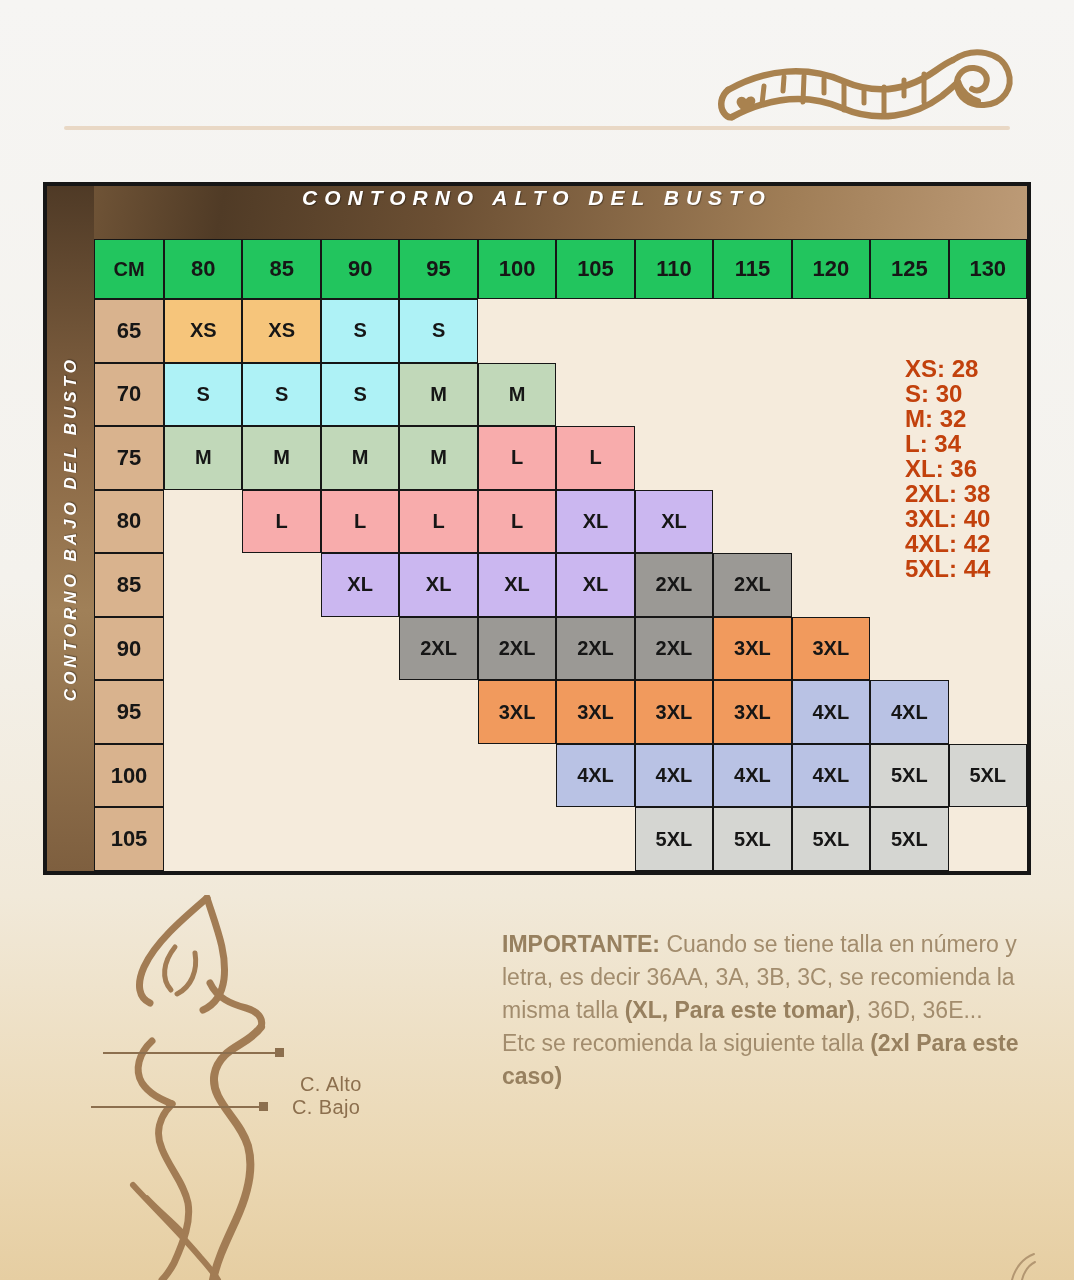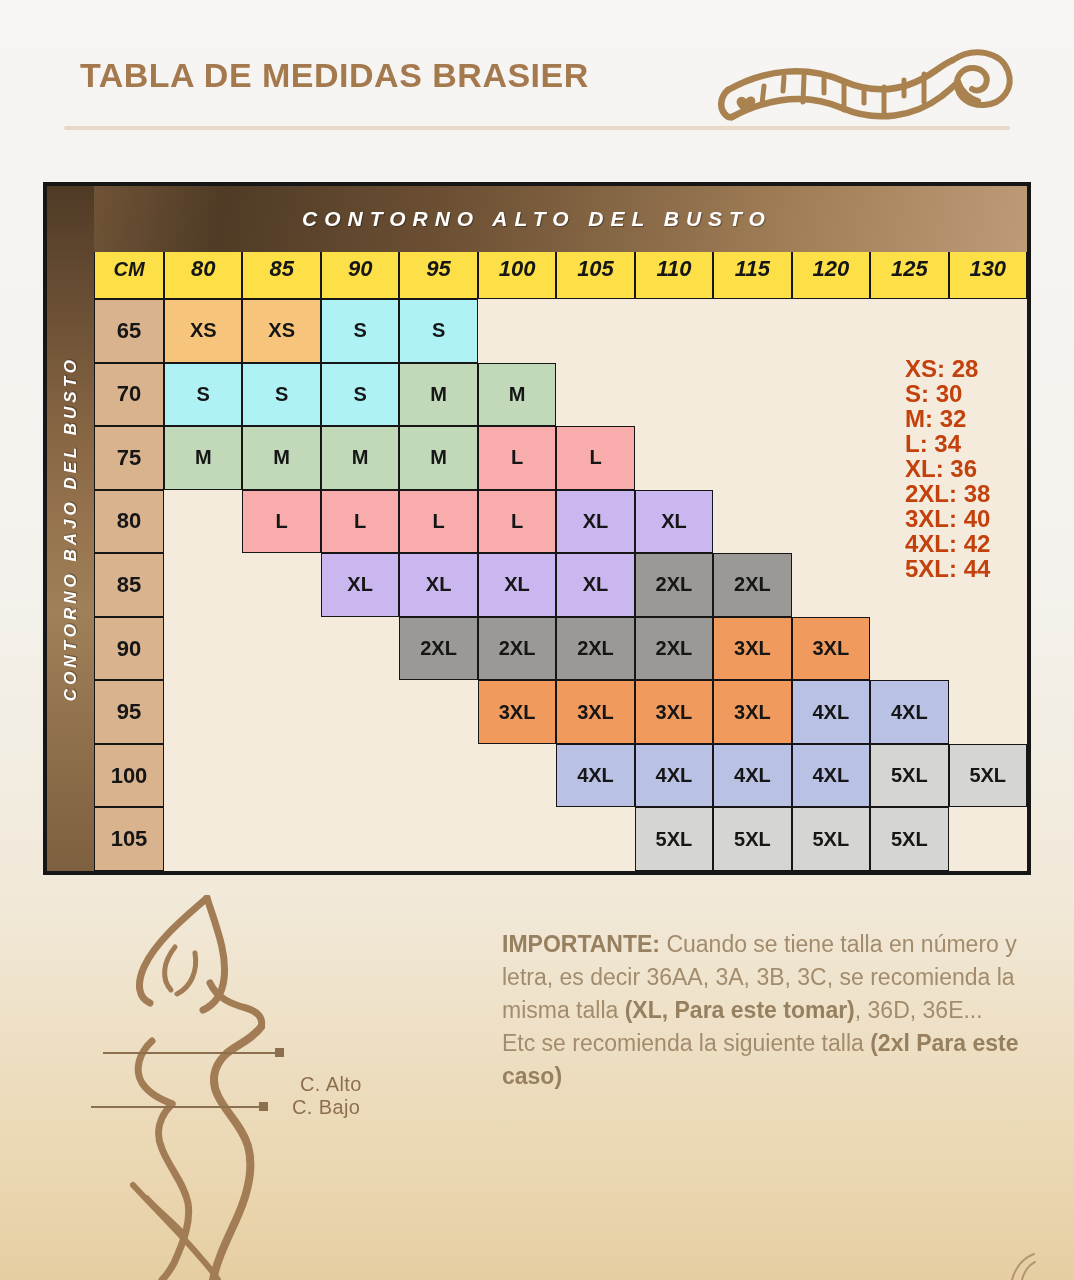--- a/index.html
+++ b/index.html
@@ -14,41 +14,41 @@
     font-size:34px; font-weight:800; letter-spacing:.5px; color:#A5794E;
   }
   .rule { position:absolute; left:64px; top:126px; width:946px; height:4px; background:#E9D8C5; border-radius:2px; }
 
   
   .sizetable {
     position:absolute; left:43px; top:182px; width:988px; height:693px;
     border:4px solid #161616; background:#F5EBDC;
   }
   .band-top {
-    position:absolute; left:0; top:0; right:0; height:66px;
+    position:absolute; left:0; top:0; right:0; height:53px;
     background:linear-gradient(100deg,#7A5C3C 0%,#503B26 18%,#6B4F33 40%,#9F7D56 75%,#BD9B77 100%);
-    display:flex; align-items:center; justify-content:center; z-index:1;
+    display:flex; align-items:flex-start; justify-content:center; z-index:1;
   }
   .band-top span { color:#fff; font-style:italic; font-weight:bold; font-size:21px; letter-spacing:7px; text-shadow:1px 1px 1px rgba(0,0,0,.35); }
   .band-left {
     position:absolute; left:0; top:0; bottom:0; width:47px;
     background:linear-gradient(180deg,#4F3A26 0%,#8A6845 38%,#A08058 62%,#7E5F3F 100%);
     display:flex; align-items:center; justify-content:center; z-index:2;
   }
   .band-left span {
     writing-mode:vertical-rl; transform:rotate(180deg);
     color:#fff; font-style:italic; font-weight:bold; font-size:17px; letter-spacing:4px;
     white-space:nowrap; text-shadow:1px 1px 1px rgba(0,0,0,.35);
   }
   .grid {
     position:absolute; left:47px; top:53px; right:0; bottom:0;
     display:grid; grid-template-columns:70px repeat(11,1fr); grid-template-rows:60px repeat(9,1fr);
   }
   .cell { display:flex; align-items:center; justify-content:center; font-weight:bold; color:#161616; }
-  .cell.head    { background:#fde047; border:1.5px solid #161616; font-size:22px;font-style:italic; }
+  .cell.head    { background:#22c55e; border:1.5px solid #161616; font-size:22px; }
   .cell.corner  { font-size:20px; }
   .cell.rowhead { background:#D9B38E; border:1.5px solid #161616; font-size:22px; }
   .cell.sz      { border:1.5px solid #161616; font-size:20px; }
   .legend {
     position:absolute; left:858px; top:170px; width:130px;
     font-weight:bold; font-size:24px; line-height:25px; color:#c2410c; z-index:3;
   }
 
   
   .figure-svg { position:absolute; left:55px; top:895px; }
@@ -63,21 +63,20 @@
     padding-bottom:10px; border-bottom:2px solid #9A8162;
   }
   .tape-svg { position:absolute; left:712px; top:30px; }
   .corner-mark { position:absolute; left:1002px; top:1250px; opacity:.55; }
 </style>
 </head>
 <body>
 
 <div class="canvas">
 
-  <div class="title">TABLA DE MEDIDAS BRASIER</div>
 
   <svg class="tape-svg" width="305" height="100" viewBox="0 0 305 100">
     <g fill="none" stroke="#A9824F" stroke-width="6.5" stroke-linecap="round">
       <path d="M16,60 C55,38 96,36 131,51 C166,66 196,60 223,41 C230,36 236,32 241,30"></path>
       <path d="M20,87 C60,66 97,64 130,78 C165,93 202,87 230,66 C236,61 241,57 246,52"></path>
       <path d="M16,60 C9,66 7,76 12,83 C14,86 17,88 20,87"></path>
       <g stroke-width="5">
         <path d="M52,56 L50,74"></path>
           <path d="M72,47 L71,61"></path>
           <path d="M92,46 L91,72"></path>

